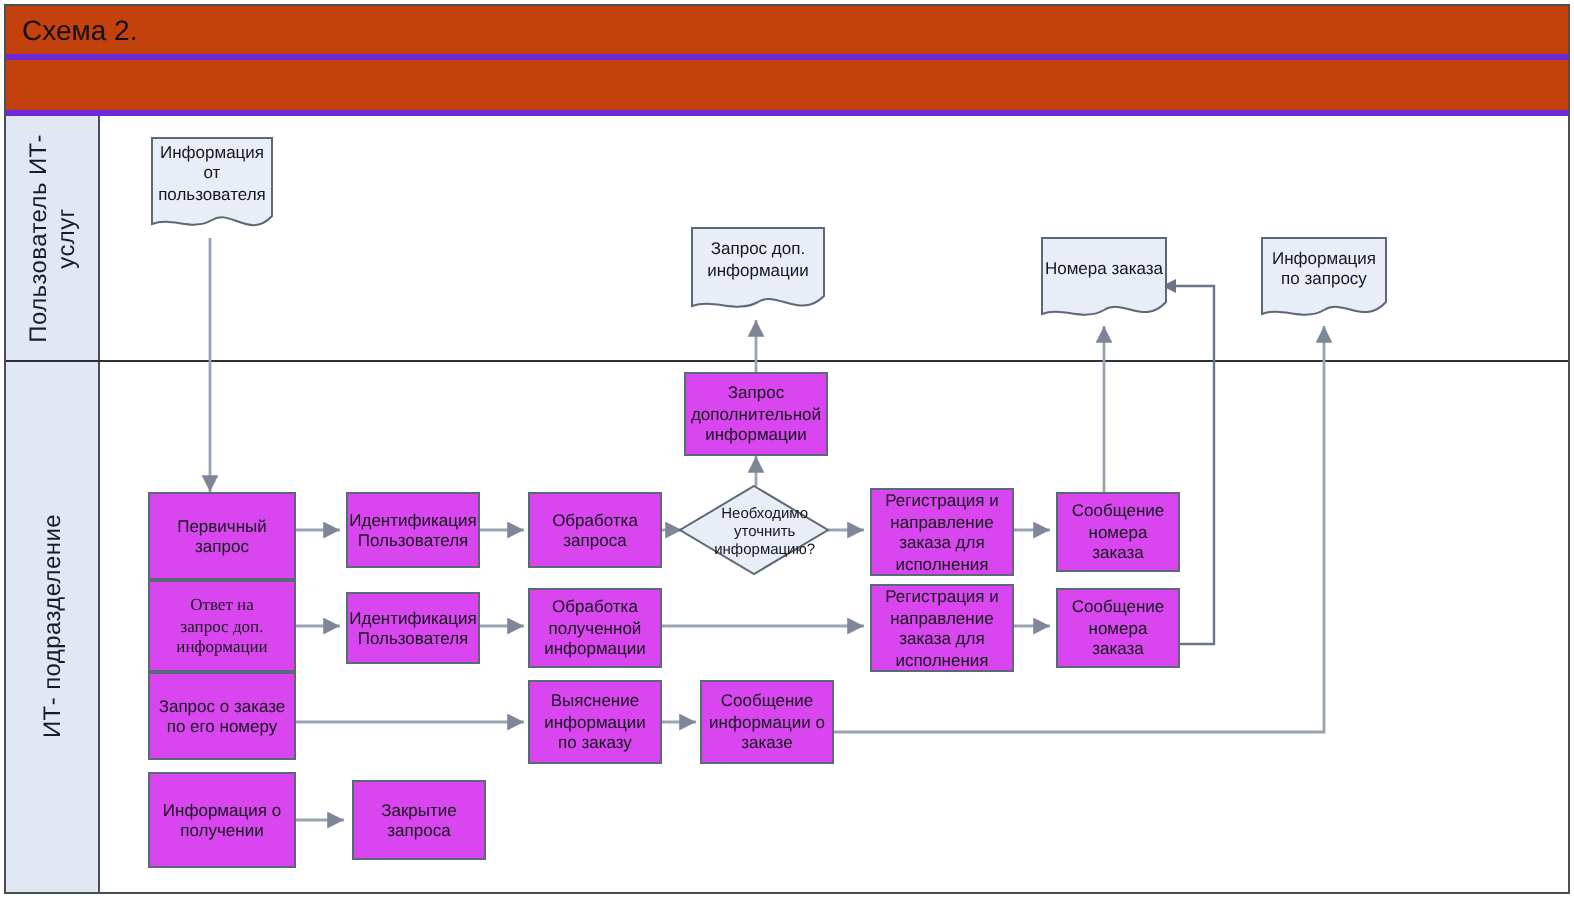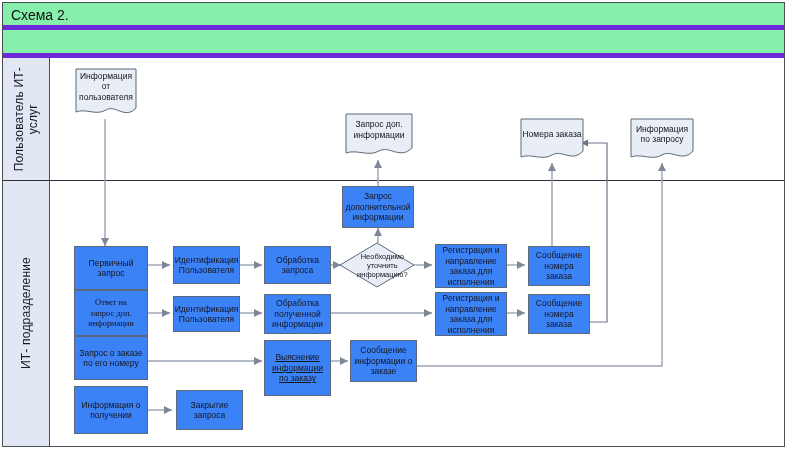--- a/index.html
+++ b/index.html
@@ -4,22 +4,22 @@
 <style>
   html,body{margin:0;padding:0;background:#fff;}
   body{width:787px;height:449px;overflow:hidden;
        font-family:"Liberation Sans","DejaVu Sans",sans-serif;
        color:#1a1a2e;}
   #root{position:relative;width:787px;height:449px;box-sizing:border-box;}
 
   
   .frame{position:absolute;left:2px;top:2px;width:783px;height:445px;
          box-sizing:border-box;border:1px solid #4a4f57;background:#fff;}
-  .band{position:absolute;left:0;box-sizing:border-box;background:#86efac;
-        border-bottom:5px solid #6d28d9;width:100%;}
+  .band{position:absolute;left:0;box-sizing:border-box;background:#c2410c;
+        border-bottom:3px solid #6d28d9;width:100%;}
   .band-title{top:0;height:27px;}
   .band-blank{top:27px;height:28px;}
   .title-text{position:absolute;left:8px;top:4px;font-size:14px;color:#111;}
 
   
   .lane{position:absolute;left:0;box-sizing:border-box;width:100%;}
   .lane-user{top:55px;height:123px;border-bottom:1px solid #2b2f36;}
   .lane-it{top:178px;height:265px;}
   .lane-label{position:absolute;left:0;top:0;width:47px;height:100%;
               box-sizing:border-box;background:#e1e7f3;
@@ -27,21 +27,21 @@
               display:flex;align-items:center;justify-content:center;}
   .lane-label span{writing-mode:vertical-rl;transform:rotate(180deg);
                    font-size:12px;line-height:14px;text-align:center;
                    white-space:pre-line;letter-spacing:.2px;}
 
   
   .canvas{position:absolute;left:0;top:0;width:787px;height:449px;
           pointer-events:none;}
 
   
-  .node{position:absolute;box-sizing:border-box;background:#3b82f6;
+  .node{position:absolute;box-sizing:border-box;background:#d946ef;
         border:1px solid #5b6878;display:flex;align-items:center;
         justify-content:center;text-align:center;font-size:8.5px;
         line-height:10.5px;white-space:pre-line;padding:1px 2px;
         color:#16161d;}
   .doc{position:absolute;box-sizing:border-box;}
   .doc .doc-txt{position:absolute;left:0;top:0;width:100%;height:72%;
         display:flex;align-items:center;justify-content:center;
         text-align:center;font-size:8.5px;line-height:10.5px;
         white-space:pre-line;color:#16161d;padding:0 2px;box-sizing:border-box;}
   .diamond{position:absolute;box-sizing:border-box;
@@ -200,21 +200,21 @@
 
   <div class="node" style="left:264px;top:246px;width:67px;height:38px;">
     <span>Обработка
 запроса</span>
   </div>
   <div class="node" style="left:264px;top:294px;width:67px;height:40px;">
     <span>Обработка
 полученной
 информации</span>
   </div>
-  <div class="node" style="left:264px;top:340px;width:67px;height:56px;text-decoration:underline;">
+  <div class="node" style="left:264px;top:340px;width:67px;height:42px;">
     <span>Выяснение
 информации
 по заказу</span>
   </div>
 
   <div class="diamond" style="left:339px;top:242px;width:76px;height:46px;justify-content:flex-end;">
     <svg width="76" height="46">
       <path d="M38,1 L75,23 L38,45 L1,23 Z" fill="#e8edf6" stroke="#5b6878" stroke-width="1"></path>
     </svg>
     <div class="d-txt">Необходимо

